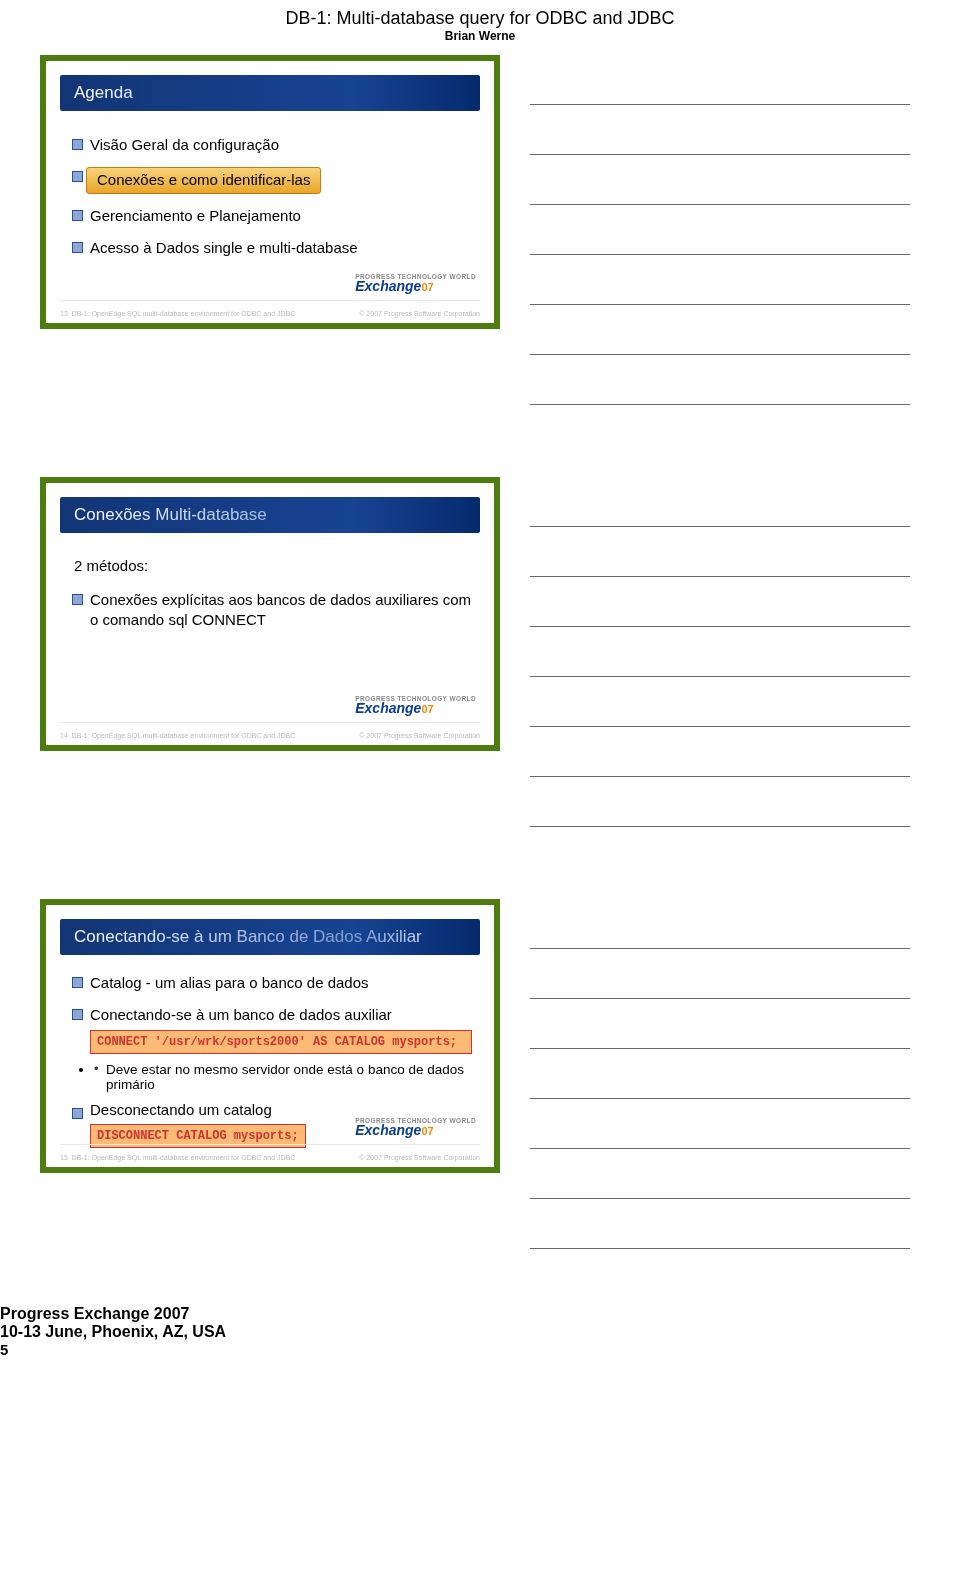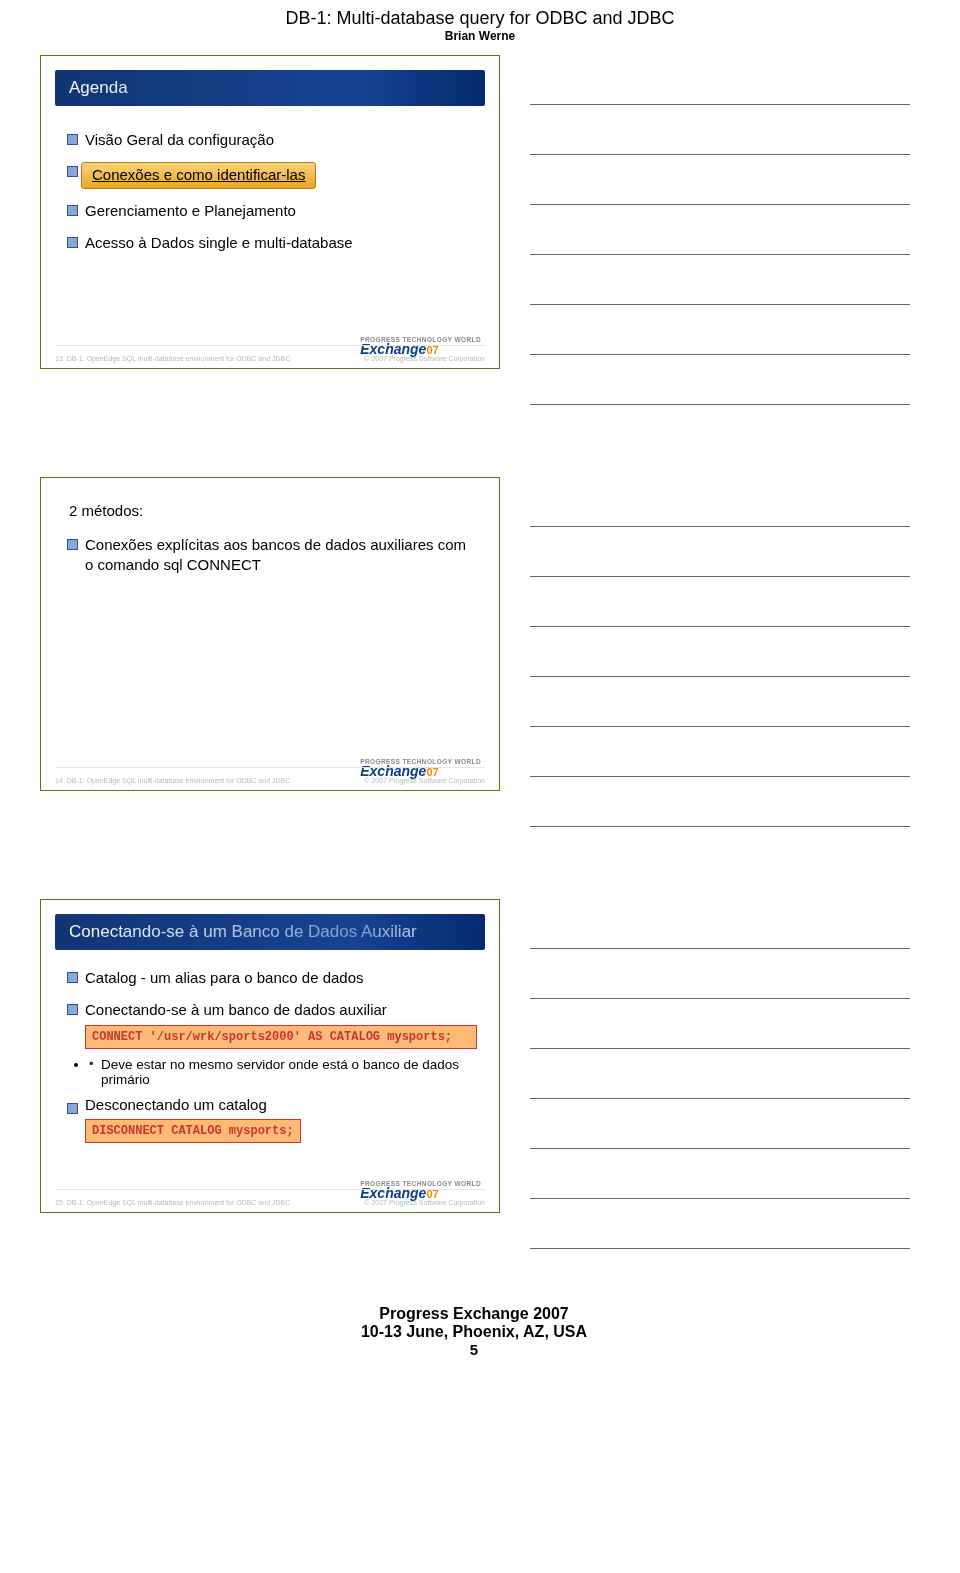--- a/index.html
+++ b/index.html
@@ -15,22 +15,22 @@
   .page-header h1 { font-size: 18px; font-weight: normal; }
   .page-header h2 { font-size: 12px; font-weight: bold; }
 
   .row { display: flex; padding: 6px 40px; }
   .slide-col { width: 460px; flex: 0 0 460px; }
   .notes-col { flex: 1; padding: 0 10px 0 30px; }
   .notes-line { border-bottom: 1px solid #666; height: 50px; }
   .row + .row { margin-top: 60px; }
 
   .slide {
-    width: 460px; height: 314px;
-    border: 1px solid #4d7c0f;
+    width: 460px; height: 274px;
+    border: 6px solid #4d7c0f;
     position: relative;
     background: #fff;
     overflow: hidden;
   }
   .slide-titlebar {
     margin: 14px 14px 0 14px;
     background: #052a6e;
     color: #fff;
     font-size: 17px;
     padding: 8px 10px 8px 14px;
@@ -59,21 +59,20 @@
     background: #8aa7d7;
     border: 1px solid #2a4f9e;
   }
   .bul .hl {
     display: inline-block;
     background: linear-gradient(#f9d27a, #e9a628);
     border: 1px solid #c47b12;
     border-radius: 3px;
     padding: 2px 10px;
     margin-left: -4px;
-    text-decoration: underline;
   }
 
   .sub { margin: 4px 0 4px 22px; }
   .sub li { position: relative; padding: 2px 0 2px 12px; font-size: 13.5px; }
   .sub li::before { content: "•"; position: absolute; left: 0; top: 1px; color: #333; font-size: 13px; }
 
   .codebox {
     border: 1px solid #cc3333;
     background: #fdba74;
     font-family: "Courier New", monospace;
@@ -89,26 +88,26 @@
 
   .slide-footline {
     position: absolute; bottom: 6px; left: 14px; right: 14px;
     display: flex; justify-content: space-between; align-items: flex-end;
     font-size: 7px; color: #b8b8b8;
   }
   .slide-footline .left { display: flex; gap: 4px; align-items: baseline; }
   .slide-footline .pg { color: #b8b8b8; }
   .slide-sep { position: absolute; bottom: 22px; left: 14px; right: 14px; height: 1px; background: #e6e6e6; }
 
-  .exchange-logo { position: absolute; right: 18px; bottom: 12px; }
+  .exchange-logo { position: absolute; right: 18px; bottom: 30px; }
   .exchange-logo .t1 { font-size: 6.5px; color: #888; letter-spacing: 0.4px; font-weight: bold; }
   .exchange-logo .t2 { font-size: 14px; font-style: italic; color: #0b3f8c; font-weight: bold; line-height: 12px; }
   .exchange-logo .t2 .o7 { color: #f08a00; font-style: normal; font-size: 11px; }
 
-  .page-footer { text-align: center; font-weight: bold; padding: 50px 12px 18px 0; }
+  .page-footer { font-weight: bold; padding: 50px 12px 18px 0; }
   .page-footer div { font-size: 16px; }
   .page-footer .pn { font-size: 15px; }
 </style>
 </head>
 <body>
 
 <div class="page-header">
   <h1>DB-1: Multi-database query for ODBC and JDBC</h1>
   <h2>Brian Werne</h2>
 </div>
@@ -146,20 +145,21 @@
     <div class="notes-line"></div>
       <div class="notes-line"></div>
       <div class="notes-line"></div>
     <div class="notes-line"></div>
   </div>
 </div>
 
 <div class="row">
   <div class="slide-col">
     <div class="slide">
+      <div class="slide-titlebar">Conexões Multi-database</div>
       <div class="slide-body">
         <div style="font-size:15px; padding:6px 0 10px 2px;">2 métodos:</div>
         <ul class="bul">
           <li><span>Conexões explícitas aos bancos de dados auxiliares com o comando sql CONNECT</span></li>
         </ul>
       </div>
       <div class="exchange-logo">
         <div class="t1">PROGRESS TECHNOLOGY WORLD</div>
         <div class="t2"><span>Exchange</span><span class="o7">07</span></div>
       </div>

